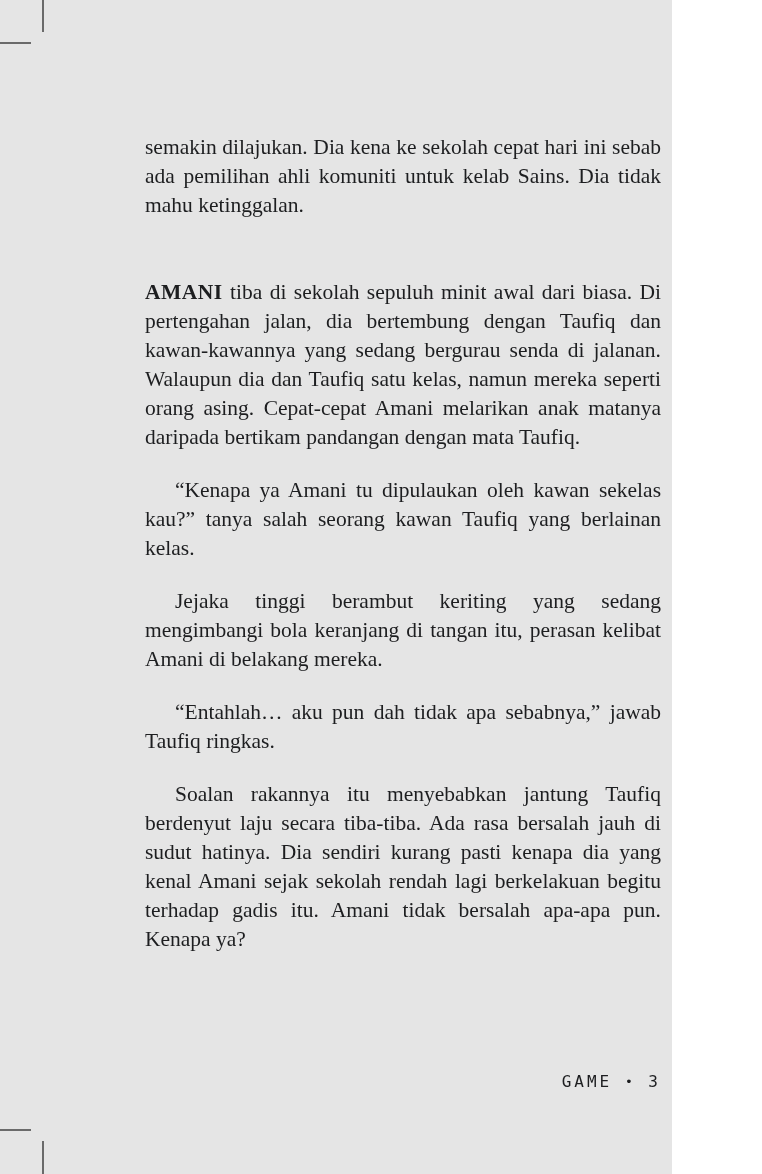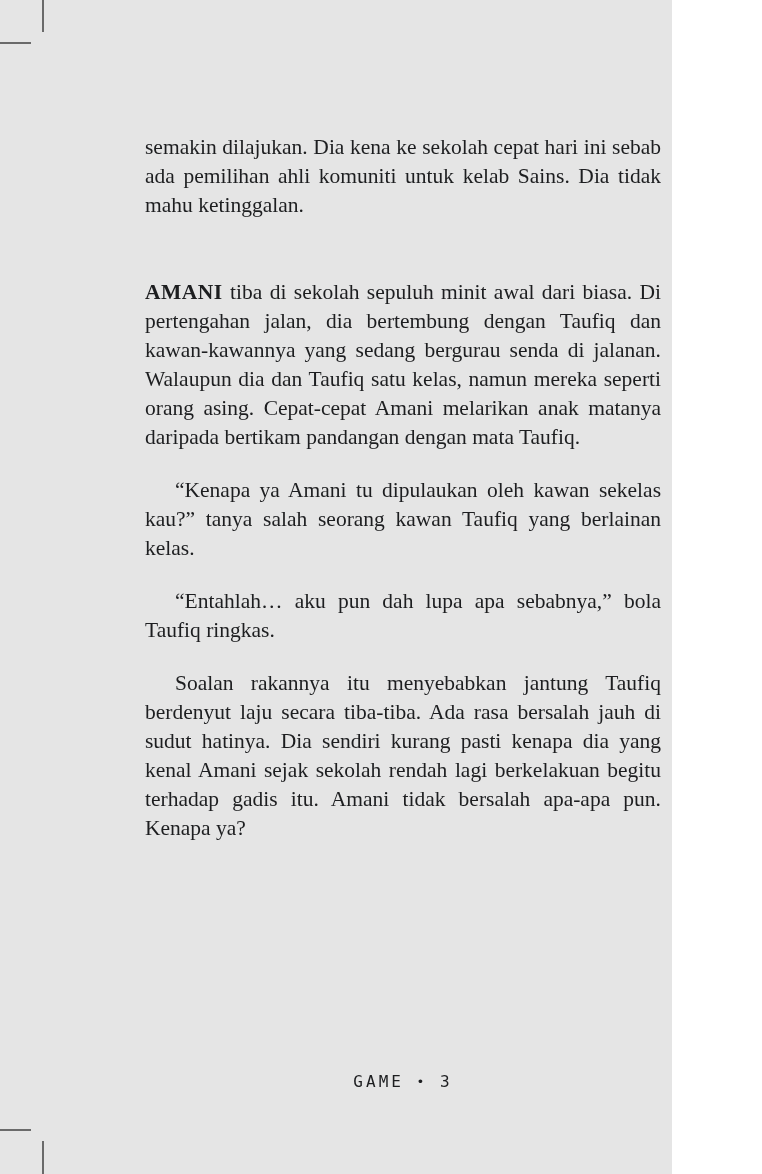--- a/index.html
+++ b/index.html
@@ -55,21 +55,21 @@
     font-weight: bold;
     letter-spacing: 0.5px;
   }
 
   
   .footer {
     position: absolute;
     left: 145px;
     top: 1072px;
     width: 516px;
-    text-align: center;
+    text-align: right;
     font-family: "DejaVu Sans Mono", "Liberation Mono", monospace;
     font-size: 16px;
     letter-spacing: 3px;
     color: #1d1e20;
     white-space: pre;
   }
   .footer .sep {
     font-size: 13px;
     vertical-align: 1px;
   }
@@ -88,22 +88,23 @@
   <div class="crop br-h"></div>
   <div class="crop br-v"></div>
 
   <div class="text-block">
     <p class="para">semakin dilajukan. Dia kena ke sekolah cepat hari ini sebab ada pemilihan ahli komuniti untuk kelab Sains. Dia tidak mahu ketinggalan.</p>
 
     <p class="para section-start"><span class="lead-word">AMANI</span><span> tiba di sekolah sepuluh minit awal dari biasa. Di pertengahan jalan, dia bertembung dengan Taufiq dan kawan-kawannya yang sedang bergurau senda di jalanan. Walaupun dia dan Taufiq satu kelas, namun mereka seperti orang asing. Cepat-cepat Amani melarikan anak matanya daripada bertikam pandangan dengan mata Taufiq.</span></p>
 
     <p class="para indent">“Kenapa ya Amani tu dipulaukan oleh kawan sekelas kau?” tanya salah seorang kawan Taufiq yang berlainan kelas.</p>
 
+    <p class="para indent">Jejaka tinggi berambut keriting yang sedang mengimbangi bola keranjang di tangan itu, perasan kelibat Amani di belakang mereka.</p>
 
-    <p class="para indent">“Entahlah… aku pun dah lupa apa sebabnya,” bola Taufiq ringkas.</p>
+    <p class="para indent">“Entahlah… aku pun dah tidak apa sebabnya,” jawab Taufiq ringkas.</p>
 
     <p class="para indent">Soalan rakannya itu menyebabkan jantung Taufiq berdenyut laju secara tiba-tiba. Ada rasa bersalah jauh di sudut hatinya. Dia sendiri kurang pasti kenapa dia yang kenal Amani sejak sekolah rendah lagi berkelakuan begitu terhadap gadis itu. Amani tidak bersalah apa-apa pun. Kenapa ya?</p>
 
   </div>
 
   <div class="footer"><span>GAME</span> <span class="sep">•</span> <span>3</span></div>
 
 </div>
 
 </body></html>

